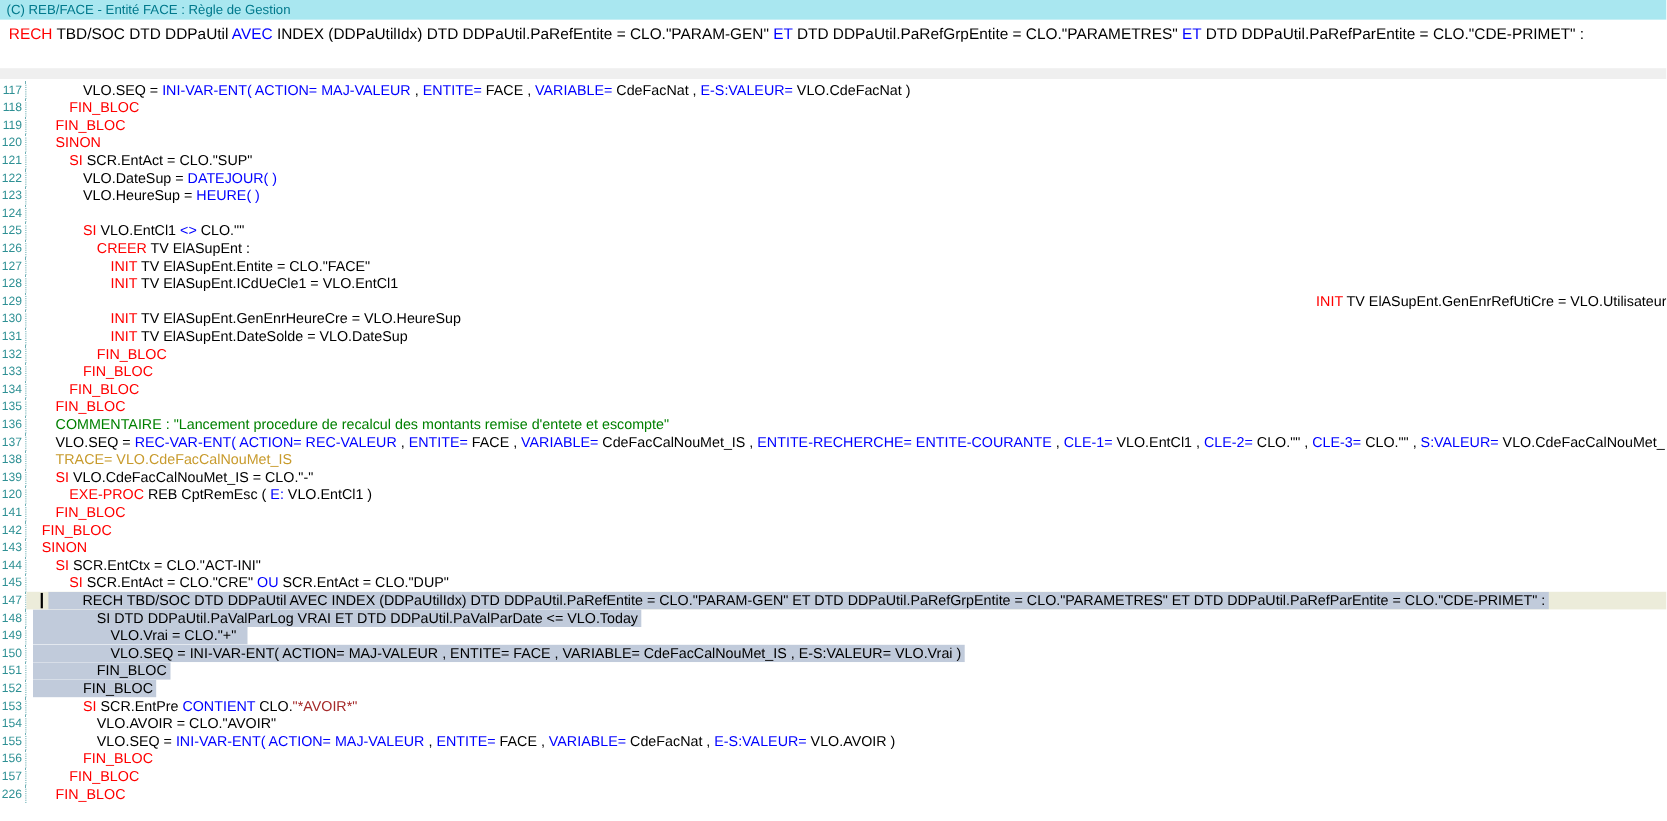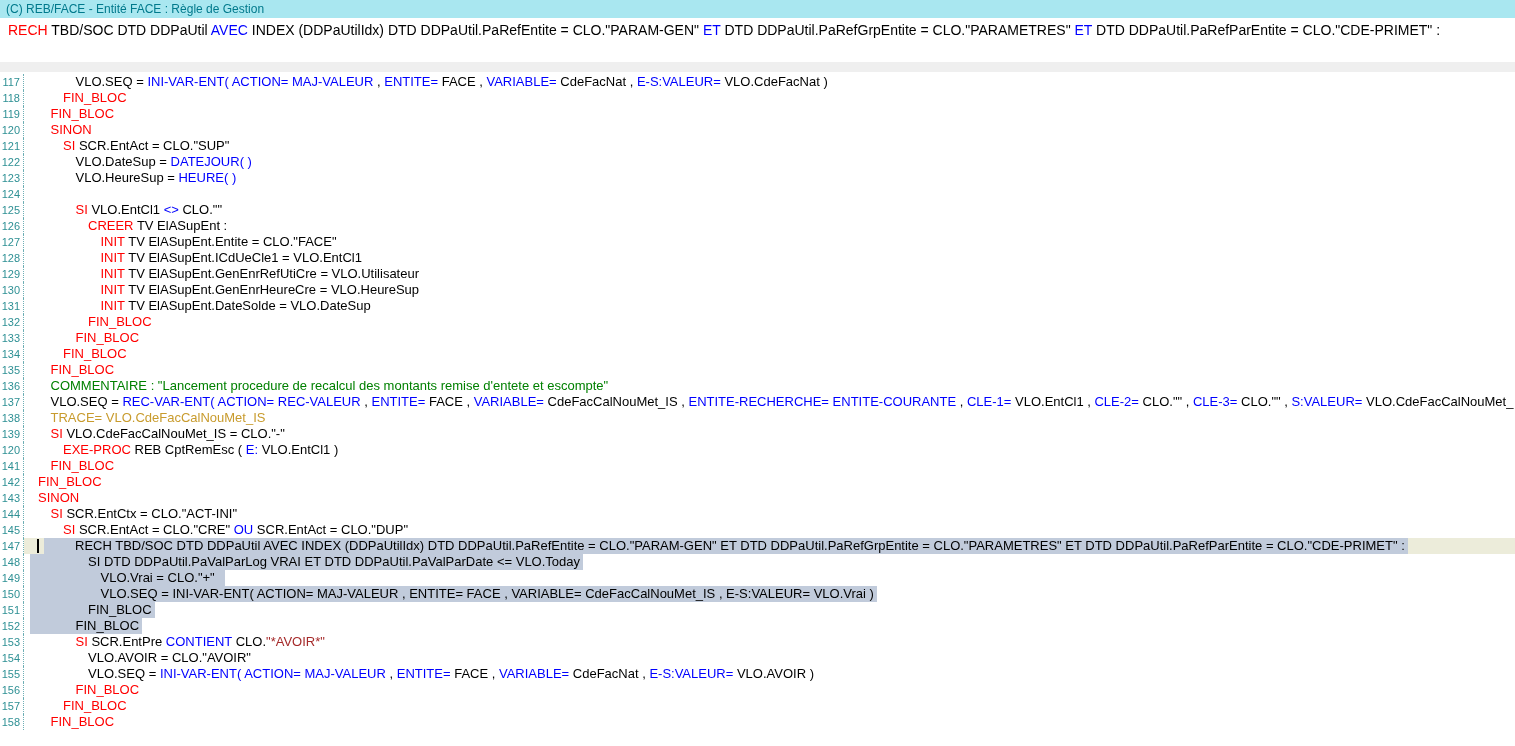--- a/index.html
+++ b/index.html
@@ -59,21 +59,21 @@
     <div class="row"><span class="ln">119</span><span class="body" style="padding-left: 26.5px;"><span class="tk-r">FIN_BLOC</span></span></div>
     <div class="row"><span class="ln">120</span><span class="body" style="padding-left: 26.5px;"><span class="tk-r">SINON</span></span></div>
     <div class="row"><span class="ln">121</span><span class="body" style="padding-left: 39px;"><span class="tk-r">SI</span><span class="tk-d"> SCR.EntAct = CLO."SUP"</span></span></div>
     <div class="row"><span class="ln">122</span><span class="body" style="padding-left: 51.5px;"><span class="tk-d">VLO.DateSup = </span><span class="tk-b">DATEJOUR( )</span></span></div>
     <div class="row"><span class="ln">123</span><span class="body" style="padding-left: 51.5px;"><span class="tk-d">VLO.HeureSup = </span><span class="tk-b">HEURE( )</span></span></div>
     <div class="row"><span class="ln">124</span><span class="body" style="padding-left: 51.5px; margin-top: 33px;"><span class="tk-d">VLO.Utilisateur = </span><span class="tk-b">UTILISATEUR( )</span></span></div>
     <div class="row"><span class="ln">125</span><span class="body" style="padding-left: 51.5px;"><span class="tk-r">SI</span><span class="tk-d"> VLO.EntCl1 </span><span class="tk-b">&lt;&gt;</span><span class="tk-d"> CLO.""</span></span></div>
     <div class="row"><span class="ln">126</span><span class="body" style="padding-left: 64px;"><span class="tk-r">CREER</span><span class="tk-d"> TV ElASupEnt :</span></span></div>
     <div class="row"><span class="ln">127</span><span class="body" style="padding-left: 76.5px;"><span class="tk-r">INIT</span><span class="tk-d"> TV ElASupEnt.Entite = CLO."FACE"</span></span></div>
     <div class="row"><span class="ln">128</span><span class="body" style="padding-left: 76.5px;"><span class="tk-r">INIT</span><span class="tk-d"> TV ElASupEnt.ICdUeCle1 = VLO.EntCl1</span></span></div>
-    <div class="row"><span class="ln">129</span><span class="body" style="padding-left: 76.5px;"><span class="tk-r">INIT</span><span class="tk-d"> TV ElASupEnt.GenEnrRefUtiCre = VLO.Utilisateur</span></span></div>
+    <div class="row"><span class="ln">129</span><span class="body" style="padding-left: 76.5px; text-align: right;"><span class="tk-r">INIT</span><span class="tk-d"> TV ElASupEnt.GenEnrRefUtiCre = VLO.Utilisateur</span></span></div>
     <div class="row"><span class="ln">130</span><span class="body" style="padding-left: 76.5px;"><span class="tk-r">INIT</span><span class="tk-d"> TV ElASupEnt.GenEnrHeureCre = VLO.HeureSup</span></span></div>
     <div class="row"><span class="ln">131</span><span class="body" style="padding-left: 76.5px;"><span class="tk-r">INIT</span><span class="tk-d"> TV ElASupEnt.DateSolde = VLO.DateSup</span></span></div>
     <div class="row"><span class="ln">132</span><span class="body" style="padding-left: 64px;"><span class="tk-r">FIN_BLOC</span></span></div>
     <div class="row"><span class="ln">133</span><span class="body" style="padding-left: 51.5px;"><span class="tk-r">FIN_BLOC</span></span></div>
     <div class="row"><span class="ln">134</span><span class="body" style="padding-left: 39px;"><span class="tk-r">FIN_BLOC</span></span></div>
     <div class="row"><span class="ln">135</span><span class="body" style="padding-left: 26.5px;"><span class="tk-r">FIN_BLOC</span></span></div>
     <div class="row"><span class="ln">136</span><span class="body" style="padding-left: 26.5px;"><span class="tk-g">COMMENTAIRE : "Lancement procedure de recalcul des montants remise d'entete et escompte"</span></span></div>
     <div class="row"><span class="ln">137</span><span class="body" style="padding-left: 26.5px;"><span class="tk-d">VLO.SEQ = </span><span class="tk-b">REC-VAR-ENT( ACTION= REC-VALEUR</span><span class="tk-d"> , </span><span class="tk-b">ENTITE=</span><span class="tk-d"> FACE , </span><span class="tk-b">VARIABLE=</span><span class="tk-d"> CdeFacCalNouMet_IS , </span><span class="tk-b">ENTITE-RECHERCHE=</span><span class="tk-d"> </span><span class="tk-b">ENTITE-COURANTE</span><span class="tk-d"> , </span><span class="tk-b">CLE-1=</span><span class="tk-d"> VLO.EntCl1 , </span><span class="tk-b">CLE-2=</span><span class="tk-d"> CLO."" , </span><span class="tk-b">CLE-3=</span><span class="tk-d"> CLO."" , </span><span class="tk-b">S:VALEUR=</span><span class="tk-d"> VLO.CdeFacCalNouMet_</span></span></div>
     <div class="row"><span class="ln">138</span><span class="body" style="padding-left: 26.5px;"><span class="tk-o">TRACE= VLO.CdeFacCalNouMet_IS</span></span></div>
     <div class="row"><span class="ln">139</span><span class="body" style="padding-left: 26.5px;"><span class="tk-r">SI</span><span class="tk-d"> VLO.CdeFacCalNouMet_IS = CLO."-"</span></span></div>
@@ -87,14 +87,14 @@
     <div class="row"><span class="ln">148</span><span class="body"><span class="sel" style="margin-left: 6px; padding-left: 58px;"><span class="tk-d">SI DTD DDPaUtil.PaValParLog VRAI ET DTD DDPaUtil.PaValParDate &lt;= VLO.Today</span></span></span></div>
     <div class="row"><span class="ln">149</span><span class="body"><span class="sel" style="margin-left: 6px; padding-left: 70.5px;"><span class="tk-d">VLO.Vrai = CLO."+"  </span></span></span></div>
     <div class="row"><span class="ln">150</span><span class="body"><span class="sel" style="margin-left: 6px; padding-left: 70.5px;"><span class="tk-d">VLO.SEQ = INI-VAR-ENT( ACTION= MAJ-VALEUR , ENTITE= FACE , VARIABLE= CdeFacCalNouMet_IS , E-S:VALEUR= VLO.Vrai )</span></span></span></div>
     <div class="row"><span class="ln">151</span><span class="body"><span class="sel" style="margin-left: 6px; padding-left: 58px;"><span class="tk-d">FIN_BLOC</span></span></span></div>
     <div class="row"><span class="ln">152</span><span class="body"><span class="sel" style="margin-left: 6px; padding-left: 45.5px;"><span class="tk-d">FIN_BLOC</span></span></span></div>
     <div class="row"><span class="ln">153</span><span class="body" style="padding-left: 51.5px;"><span class="tk-r">SI</span><span class="tk-d"> SCR.EntPre </span><span class="tk-b">CONTIENT</span><span class="tk-d"> CLO.</span><span class="tk-m">"*AVOIR*"</span></span></div>
     <div class="row"><span class="ln">154</span><span class="body" style="padding-left: 64px;"><span class="tk-d">VLO.AVOIR = CLO."AVOIR"</span></span></div>
     <div class="row"><span class="ln">155</span><span class="body" style="padding-left: 64px;"><span class="tk-d">VLO.SEQ = </span><span class="tk-b">INI-VAR-ENT( ACTION= MAJ-VALEUR</span><span class="tk-d"> , </span><span class="tk-b">ENTITE=</span><span class="tk-d"> FACE , </span><span class="tk-b">VARIABLE=</span><span class="tk-d"> CdeFacNat , </span><span class="tk-b">E-S:VALEUR=</span><span class="tk-d"> VLO.AVOIR )</span></span></div>
     <div class="row"><span class="ln">156</span><span class="body" style="padding-left: 51.5px;"><span class="tk-r">FIN_BLOC</span></span></div>
     <div class="row"><span class="ln">157</span><span class="body" style="padding-left: 39px;"><span class="tk-r">FIN_BLOC</span></span></div>
-    <div class="row"><span class="ln">158</span><span class="body" style="padding-left: 26.5px;"><span class="tk-r">FIN_BLOC</span></span></div>
+    <div class="row"><span class="ln">226</span><span class="body" style="padding-left: 26.5px;"><span class="tk-r">FIN_BLOC</span></span></div>
   </div>
 
 </body></html>

